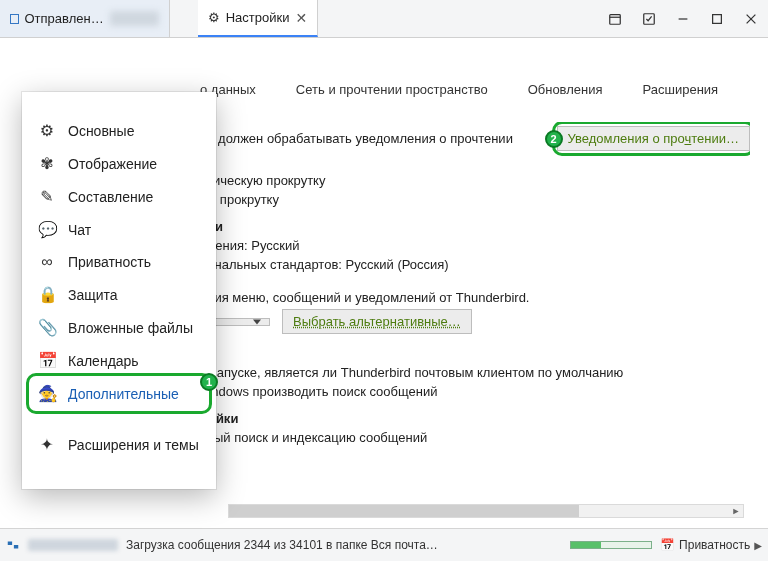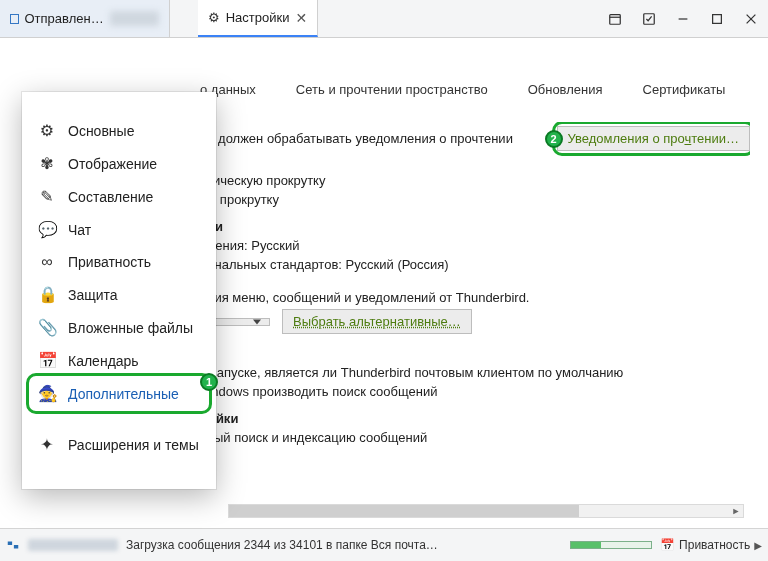--- a/index.html
+++ b/index.html
@@ -112,21 +112,21 @@
       </div>
   </div>
 </div>
 
 <div class="main">
 
   <div class="subtabs">
     <span class="subtab">о данных</span>
     <span class="subtab">Сеть и прочтении пространство</span>
     <span class="subtab">Обновления</span>
-    <span class="subtab">Сертификаты</span>
+    <span class="subtab">Расширения</span>
   </div>
 
   <div class="content">
     <div class="row">
       <span class="label">ird должен обрабатывать уведомления о прочтении</span>
       <span class="hl-wrap">
         <button class="btn">Уведомления о про<span class="underline-mnemonic">ч</span>тении…</button>
         <span class="hl-outline"></span>
         <span class="hl-badge">2</span>
       </span>

